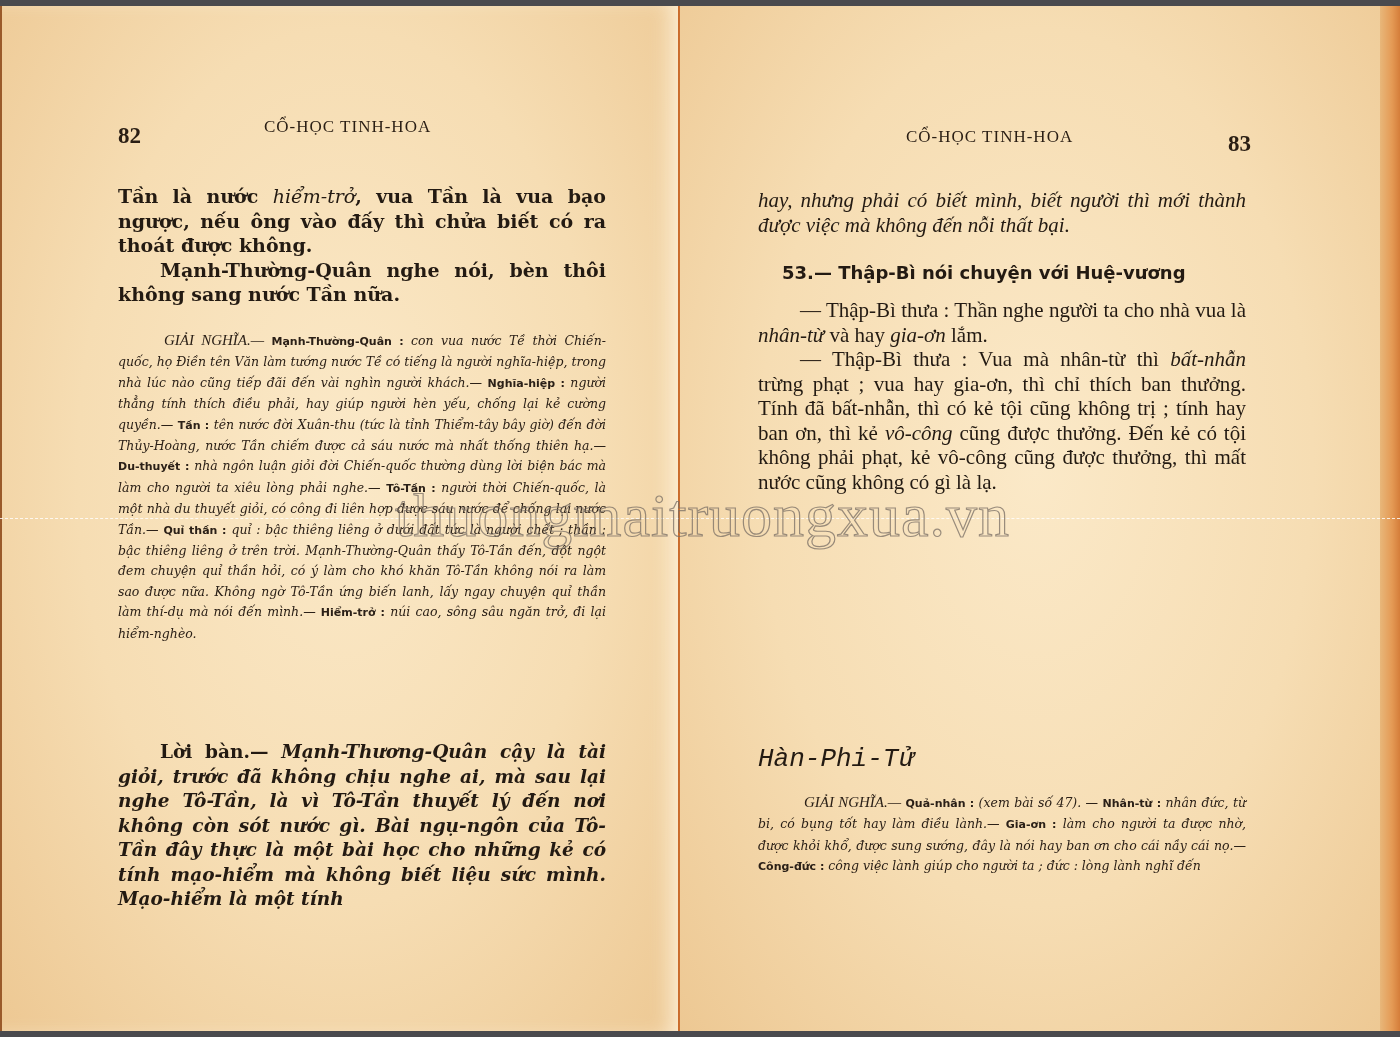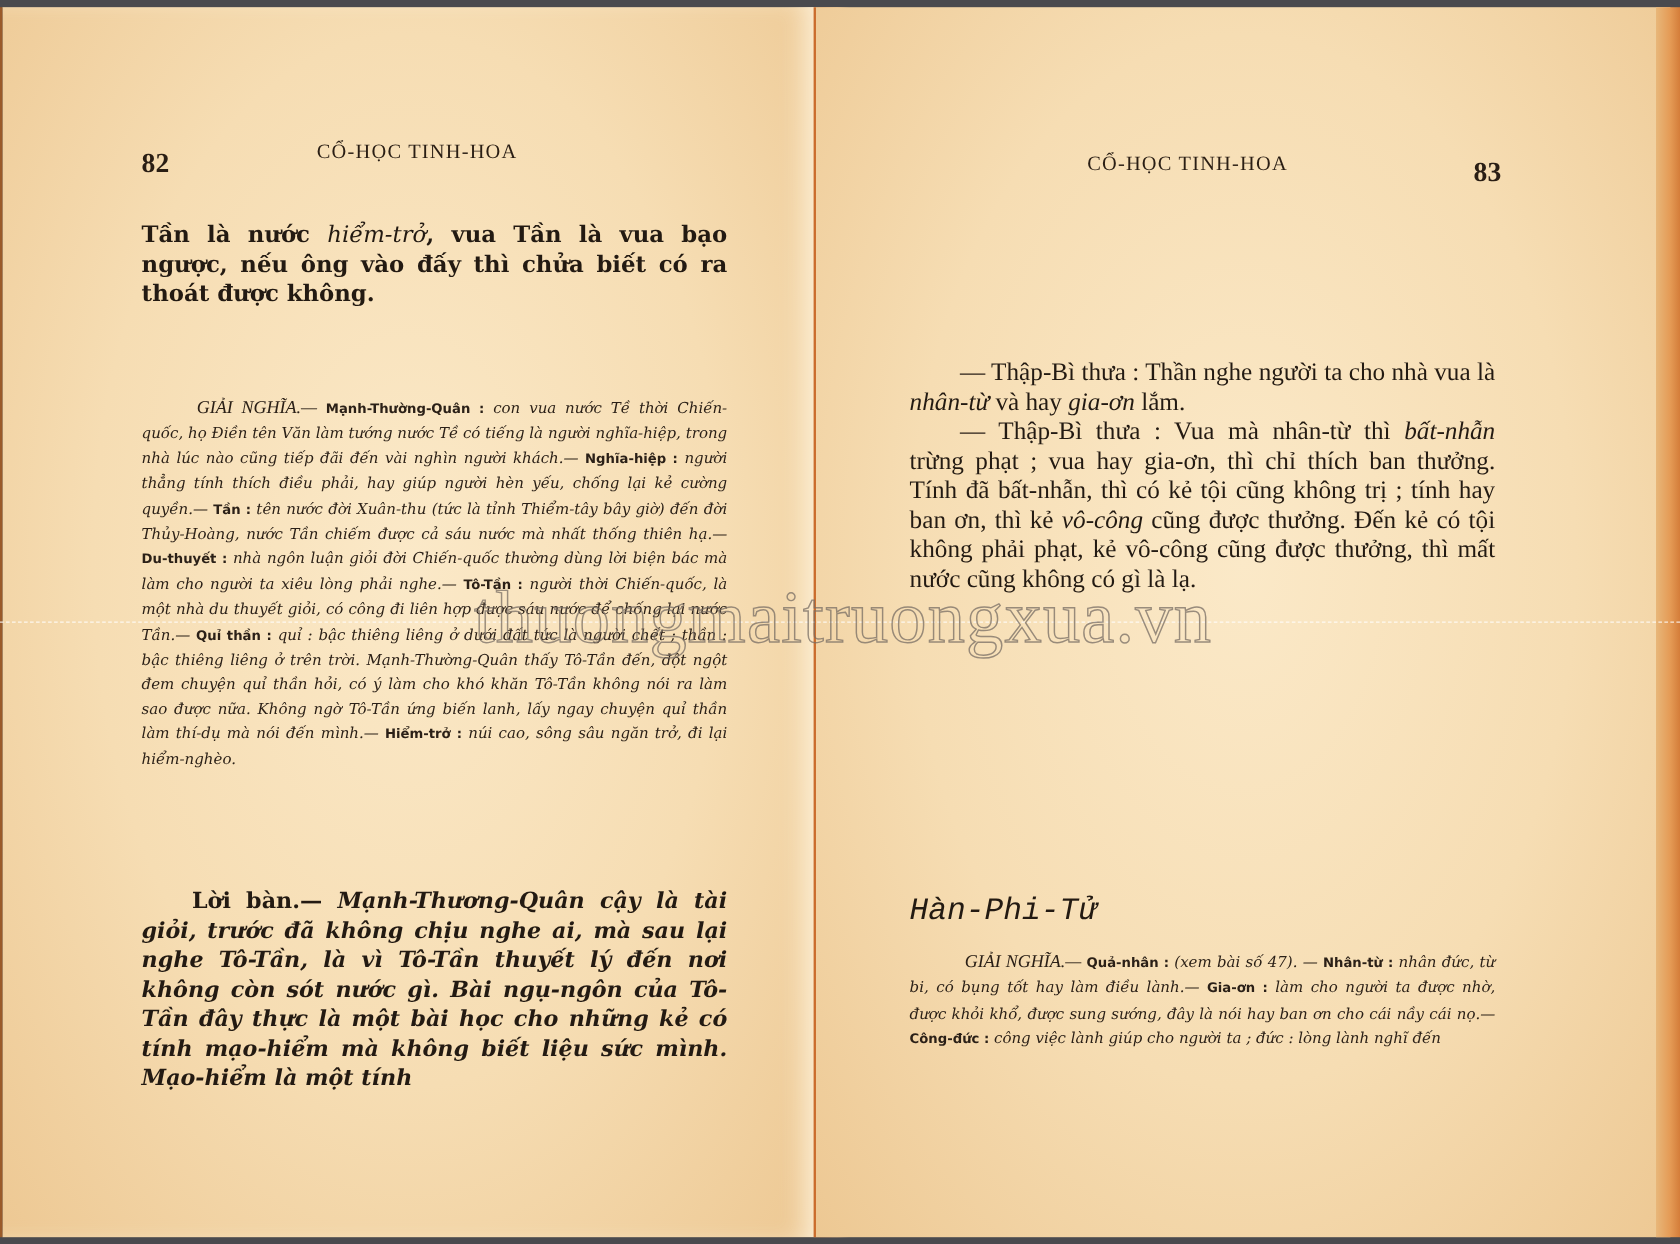--- a/index.html
+++ b/index.html
@@ -83,20 +83,21 @@
 <body>
 
 <div class="book">
 
   <div class="page page-left">
     <span class="pnum" style="left:116px; top:117px;">82</span>
     <span class="header" style="left:262px; top:111px;">CỔ-HỌC  TINH-HOA</span>
 
     <div class="text-block body-text" style="left:116px; top:178px; width:488px;">
       <p><span>Tần là nước </span><span class="it" style="font-weight:normal;">hiểm-trở</span><span>, vua Tần là vua bạo ngược, nếu ông vào đấy thì chửa biết có ra thoát được không.</span></p>
+      <p class="indent">Mạnh-Thường-Quân nghe nói, bèn thôi không sang nước Tần nữa.</p>
     </div>
 
     <div class="text-block note" style="left:116px; top:324px; width:488px;">
       <p class="indent" style="text-indent:46px;">
         <span class="lead">GIẢI NGHĨA.—</span>
         <span class="kw">Mạnh-Thường-Quân :</span>
         <span>con vua nước Tề thời Chiến-quốc, họ Điền tên Văn làm tướng nước Tề có tiếng là người nghĩa-hiệp, trong nhà lúc nào cũng tiếp đãi đến vài nghìn người khách.—</span>
         <span class="kw">Nghĩa-hiệp :</span>
         <span>người thẳng tính thích điều phải, hay giúp người hèn yếu, chống lại kẻ cường quyền.—</span>
         <span class="kw">Tần :</span>
@@ -119,21 +120,23 @@
       </p>
     </div>
   </div>
 
   <div class="spine-shadow"></div>
 
   <div class="page page-right">
     <span class="header" style="left:226px; top:121px;">CỔ-HỌC  TINH-HOA</span>
     <span class="pnum" style="left:548px; top:125px;">83</span>
 
+    <div class="text-block body-text-r it" style="left:78px; top:182px; width:488px;">hay, nhưng phải có biết mình, biết người thì mới thành được việc mà không đến nỗi thất bại.</div>
 
+    <div class="text-block section-title" style="left:102px; top:256px; width:470px;">53.— Thập-Bì nói chuyện với Huệ-vương</div>
 
     <div class="text-block body-text-r" style="left:78px; top:292px; width:488px;">
       <p class="indent"><span>— Thập-Bì thưa : Thần nghe người ta cho nhà vua là </span><span class="it">nhân-từ</span><span> và hay </span><span class="it">gia-ơn</span><span> lắm.</span></p>
       <p class="indent"><span>— Thập-Bì thưa : Vua mà nhân-từ thì </span><span class="it">bất-nhẫn</span><span> trừng phạt ; vua hay gia-ơn, thì chỉ thích ban thưởng. Tính đã bất-nhẫn, thì có kẻ tội cũng không trị ; tính hay ban ơn, thì kẻ </span><span class="it">vô-công</span><span> cũng được thưởng. Đến kẻ có tội không phải phạt, kẻ vô-công cũng được thưởng, thì mất nước cũng không có gì là lạ.</span></p>
     </div>
 
     <div class="text-block signature" style="left:78px; top:738px; width:475px;">Hàn-Phi-Tử</div>
 
     <div class="text-block note" style="left:78px; top:786px; width:488px;">
       <p class="indent" style="text-indent:46px;">

